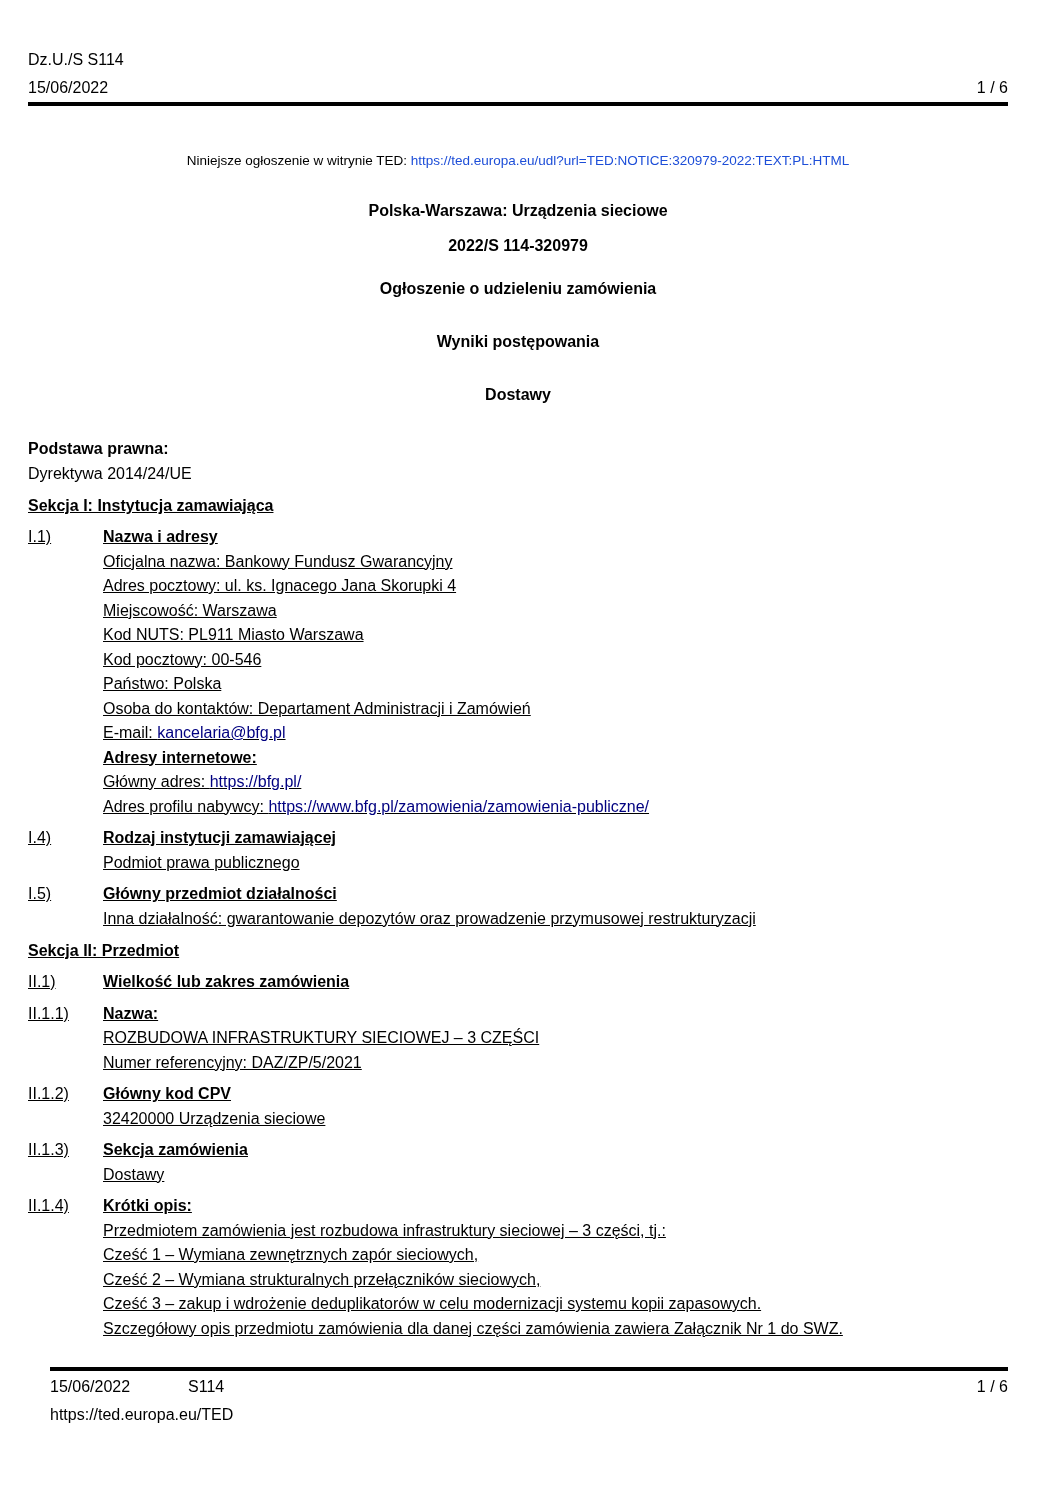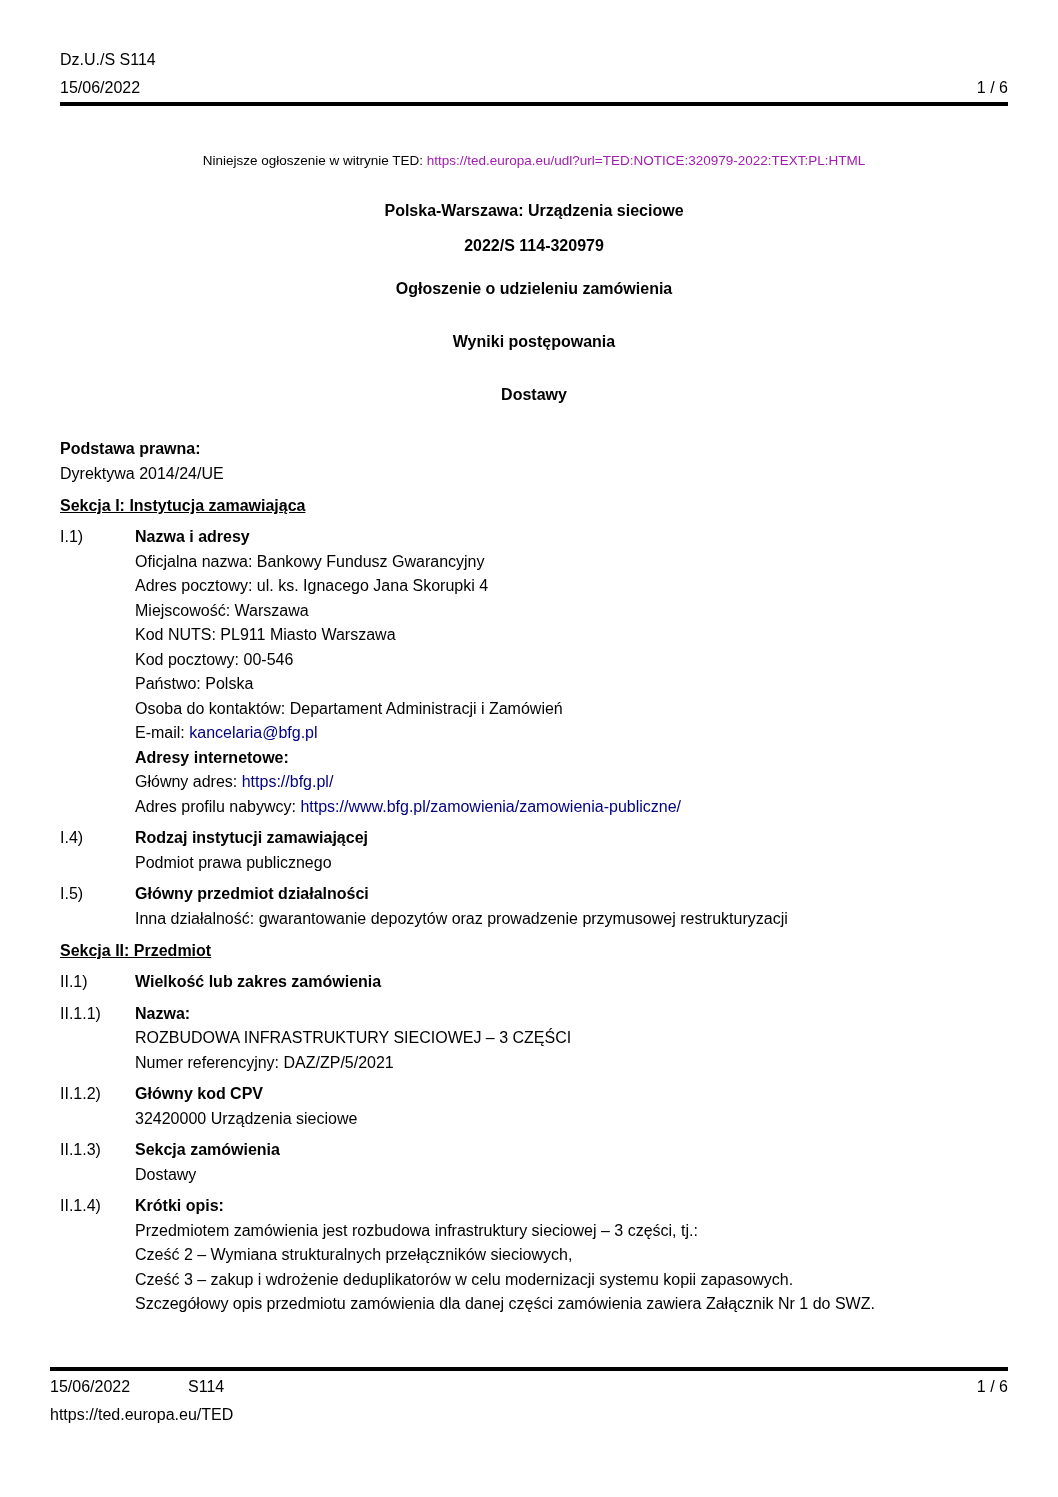--- a/index.html
+++ b/index.html
@@ -4,49 +4,49 @@
 <style>
   * { box-sizing: border-box; }
   html, body { margin: 0; padding: 0; background: #ffffff; }
   body {
     width: 1058px; height: 1497px;
     font-family: "Liberation Sans", sans-serif;
     font-size: 16px; color: #000000;
     position: relative;
     -webkit-font-smoothing: antialiased;
   }
-  .page { width: 1058px; height: 1497px; padding: 46px 50px 0 60px; position: relative; }
+  .page { width: 1058px; height: 1497px; padding: 46px 50px 0 28px; position: relative; }
 
   
   .hdr-line { line-height: 28px; white-space: nowrap; }
   .hdr-split { display: flex; justify-content: space-between; }
   .rule { height: 4px; background: #000000; }
 
   
   .notice-line { text-align: center; font-size: 13.5px; line-height: 17px; margin-top: 46px; white-space: nowrap; }
-  .notice-line a { color: #a21caf; text-decoration: none; }
+  .notice-line a { color: #1d4ed8; text-decoration: none; }
 
   
   .doc-title { text-align: center; font-weight: bold; line-height: 27px; }
   .t1 { margin-top: 28px; }
   .t2 { margin-top: 8px; }
   .t3 { margin-top: 16px; }
   .t4 { margin-top: 26px; }
   .t5 { margin-top: 26px; }
 
   
   .legal { margin-top: 28px; line-height: 25px; }
   .bold { font-weight: bold; }
 
   
   .section-title {
     font-weight: bold; text-decoration: underline;
     line-height: 25px; margin-top: 7px;
   }
-  .item { display: flex; margin-top: 7px; }
+  .item { display: flex; margin-top: 7px; text-decoration: underline; }
   .item-num { width: 75px; flex: none; line-height: 24.5px; }
   .item-body { flex: 1; }
   .item-title { font-weight: bold; line-height: 24.5px; }
   .line { line-height: 24.5px; }
   a.lnk { color: var(--link-color, #000080); text-decoration: none; }
 
   
   .footer { position: absolute; left: 50px; right: 50px; top: 1367px; }
   .ftr-row { display: flex; line-height: 28px; margin-top: 2px; }
   .ftr-issue { margin-left: 58px; }
@@ -141,20 +141,21 @@
         <div class="item-body">
           <div class="item-title">Sekcja zamówienia</div>
           <div class="line"><span>Dostawy</span></div>
         </div>
       </div>
       <div class="item">
         <div class="item-num">II.1.4)</div>
         <div class="item-body">
           <div class="item-title">Krótki opis:</div>
           <div class="line"><span>Przedmiotem zamówienia jest rozbudowa infrastruktury sieciowej – 3 części, tj.:</span></div>
+          <div class="line"><span>Cześć 1 – Wymiana zewnętrznych zapór sieciowych,</span></div>
           <div class="line"><span>Cześć 2 – Wymiana strukturalnych przełączników sieciowych,</span></div>
           <div class="line"><span>Cześć 3 – zakup i wdrożenie deduplikatorów w celu modernizacji systemu kopii zapasowych.</span></div>
           <div class="line"><span>Szczegółowy opis przedmiotu zamówienia dla danej części zamówienia zawiera Załącznik Nr 1 do SWZ.</span></div>
         </div>
       </div>
     </div>
 
   <div class="footer">
     <div class="rule"></div>
     <div class="ftr-row">

